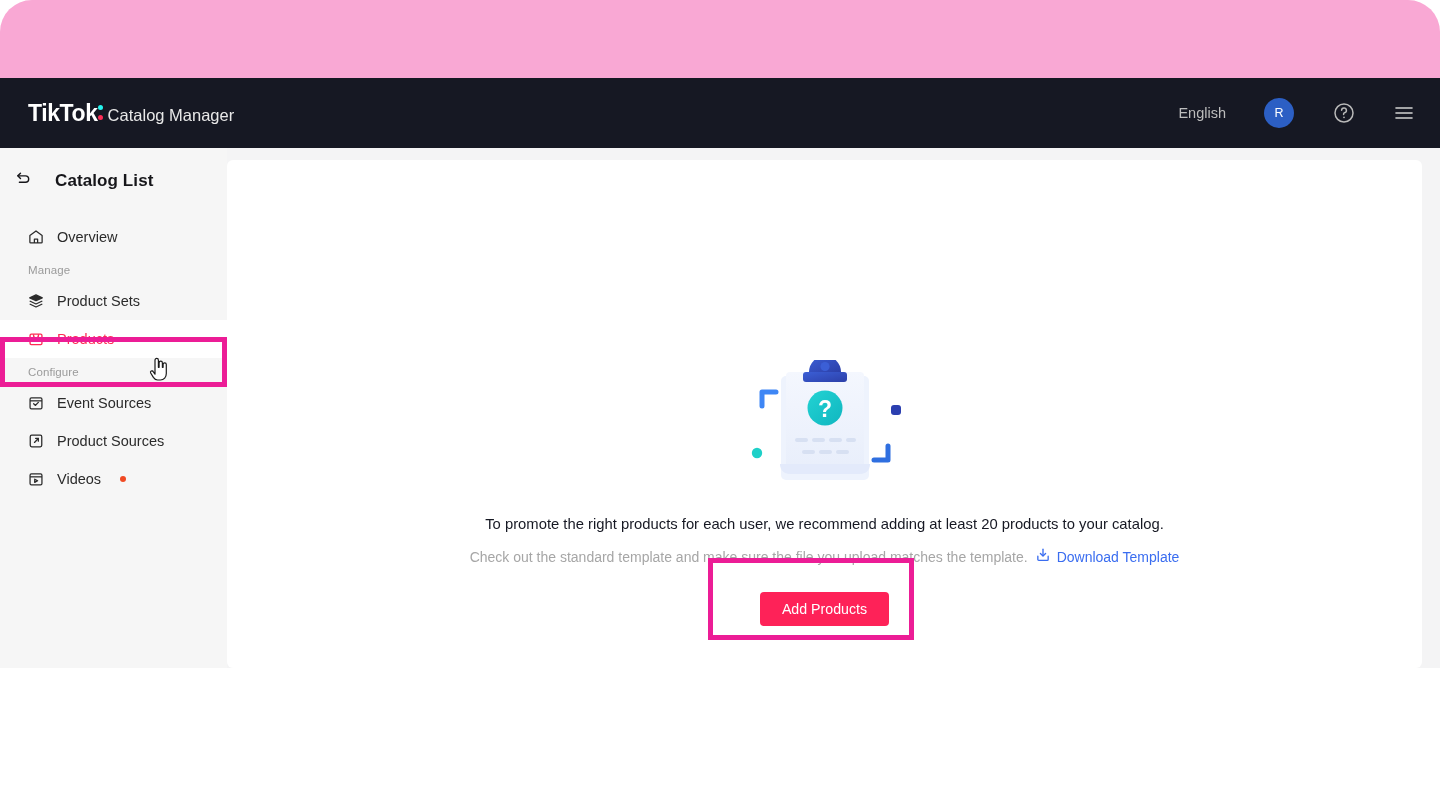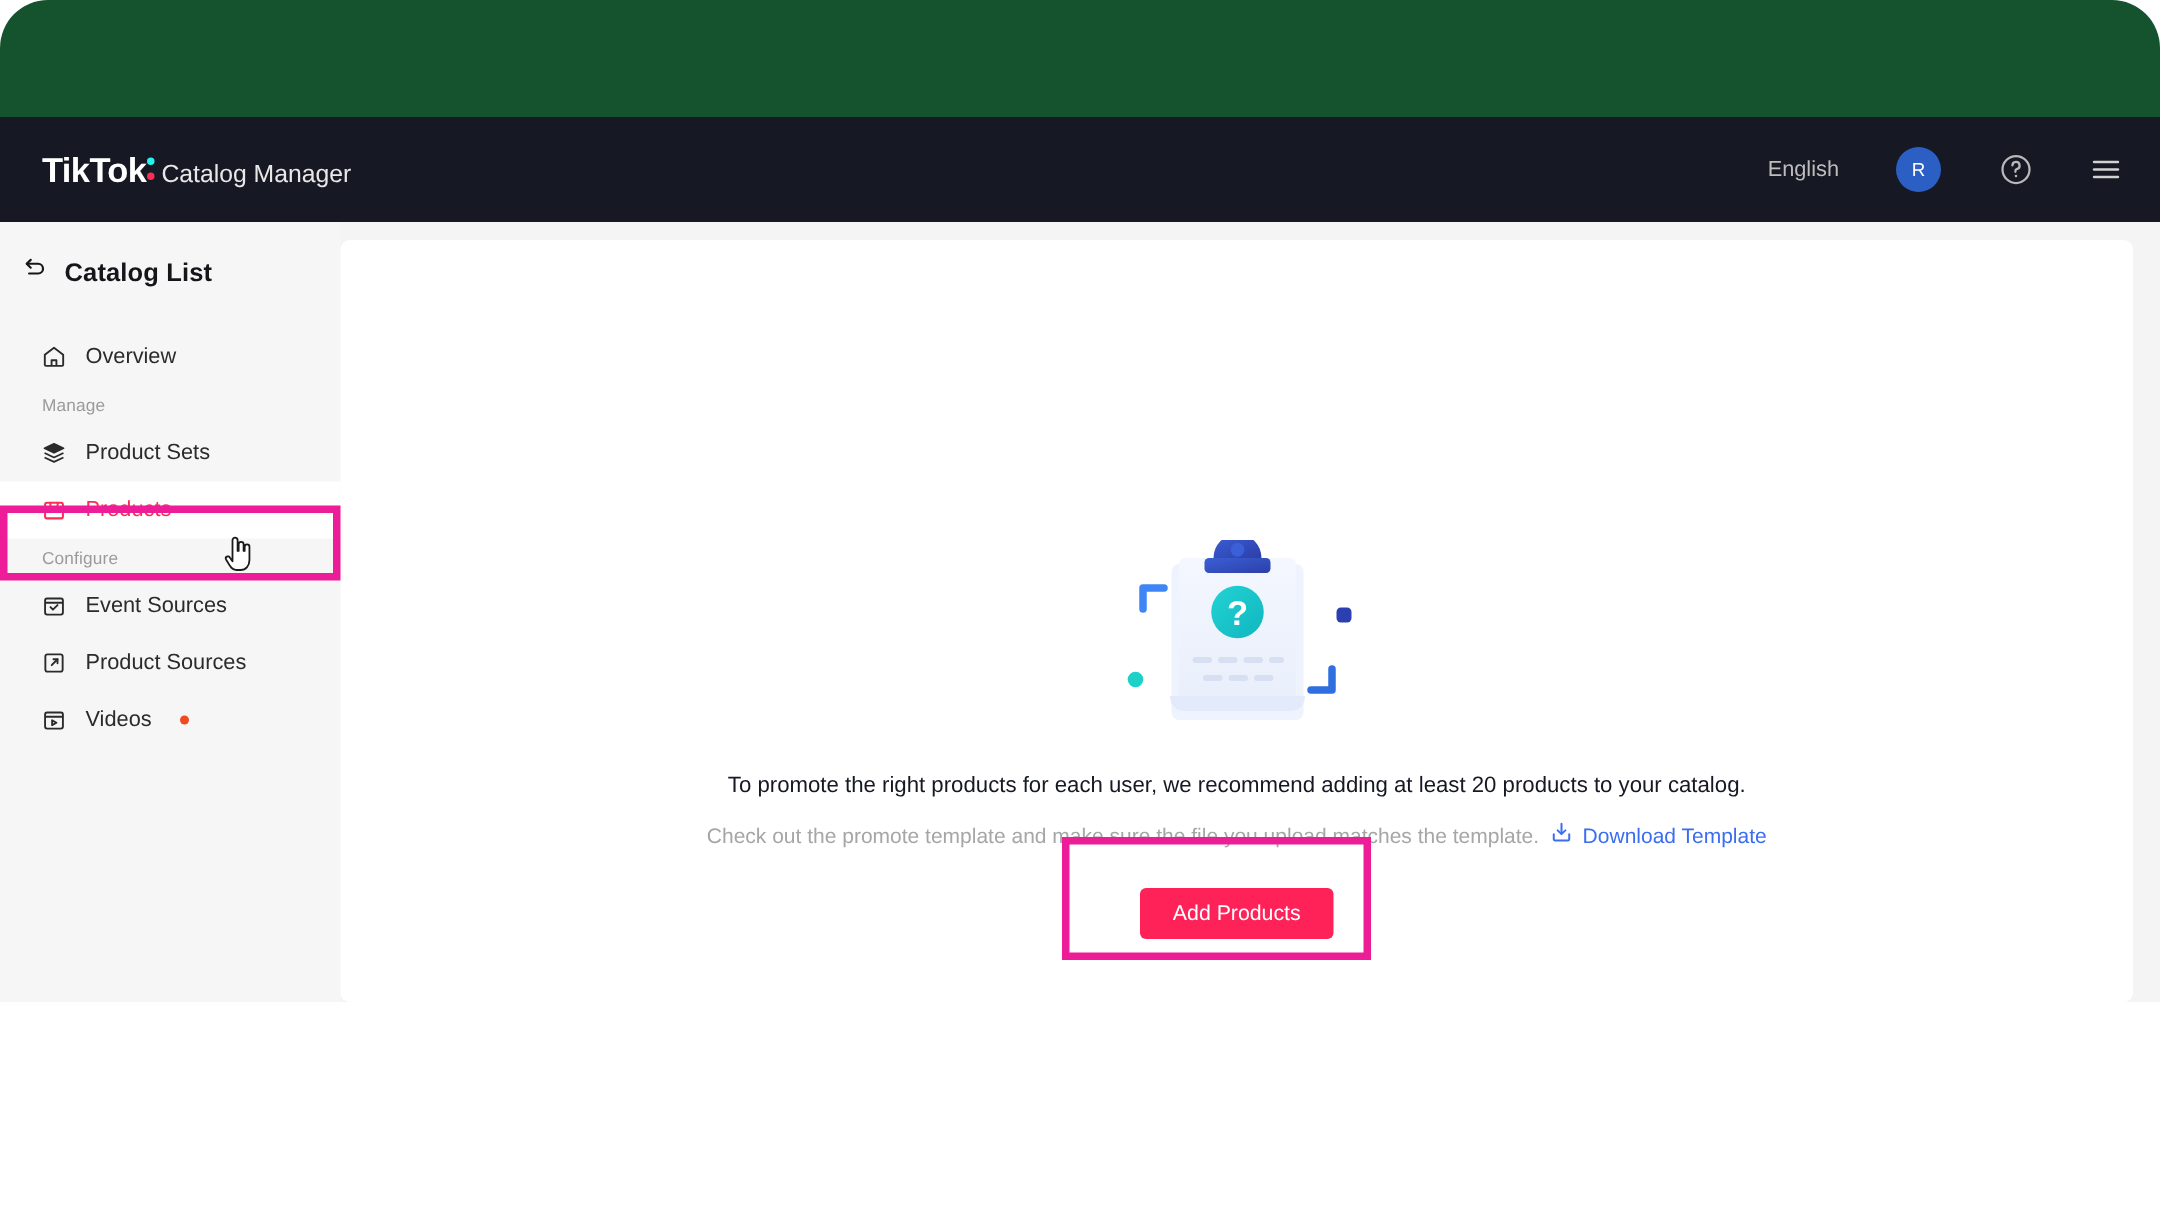--- a/index.html
+++ b/index.html
@@ -2,21 +2,21 @@
 <html><head>
 <meta charset="utf-8">
 <style>
   * { box-sizing: border-box; margin: 0; padding: 0; }
   html, body {
     width: 1440px; height: 810px;
     background: #ffffff;
     font-family: "Liberation Sans", sans-serif;
     overflow: hidden;
   }
-  #app { position: relative; width: 1440px; height: 625px; background: #14532d; border-radius: 32px; }
+  #app { position: relative; width: 1440px; height: 625px; background: #f9a8d4; border-radius: 32px; }
 
   
   .header {
     position: absolute; left: 0; top: 78px; width: 1440px; height: 70px;
     background: #161823;
     display: flex; align-items: center;
   }
   .brand { display: flex; align-items: baseline; margin-left: 28px; }
   .brand-logo {
     font-family: "Liberation Sans", sans-serif;
@@ -46,21 +46,21 @@
 
   
   .shell { position: absolute; left: 0; top: 148px; width: 1440px; height: 520px; background: #f4f4f5; }
 
   
   .sidebar {
     position: absolute; left: 0; top: 148px; width: 227px; height: 520px;
     background: #f6f6f6;
   }
   .catalog-head {
-    display: flex; align-items: center; gap: 11px;
+    display: flex; align-items: center; gap: 23px;
     padding: 22px 0 0 14px;
   }
   .catalog-head .label { font-size: 17px; font-weight: bold; color: #16161a; letter-spacing: .1px; }
   .org-select {
     margin: 16px 10px 0 8px; height: 32px; background: #ececec; border-radius: 4px;
     display: flex; align-items: center; padding: 0 12px; cursor: pointer;
   }
   .org-select .name { font-size: 14px; color: #2b2b2b; }
   .org-select .chev { margin-left: auto; }
 
@@ -293,21 +293,21 @@
           <path d="M148 86v14h-14" fill="none" stroke="#2f6fe0" stroke-width="5" stroke-linecap="round" stroke-linejoin="round"></path>
 
           <circle cx="17" cy="93" r="5.2" fill="#1ed0c8"></circle>
           <rect x="151" y="45" width="10" height="10" rx="3" fill="#2b3fb0"></rect>
         </svg>
       </div>
 
       <div class="msg-main">To promote the right products for each user, we recommend adding at least 20 products to your catalog.</div>
 
       <div class="msg-sub">
-        <span>Check out the promote template and make sure the file you upload matches the template.</span>
+        <span>Check out the standard template and make sure the file you upload matches the template.</span>
         <span class="dl-link">
           <span>
             <svg width="16" height="16" viewBox="0 0 18 18" fill="none" stroke="#3a6df0" stroke-width="1.5" stroke-linecap="round" stroke-linejoin="round">
               <path d="M9 2.4v7.2"></path>
               <path d="M6.1 7.4 9 10.2l2.9-2.8"></path>
               <path d="M3.2 10.4v3.6a1 1 0 0 0 1 1h9.6a1 1 0 0 0 1-1v-3.6"></path>
             </svg>
           </span>
           <span>Download Template</span>
         </span>

